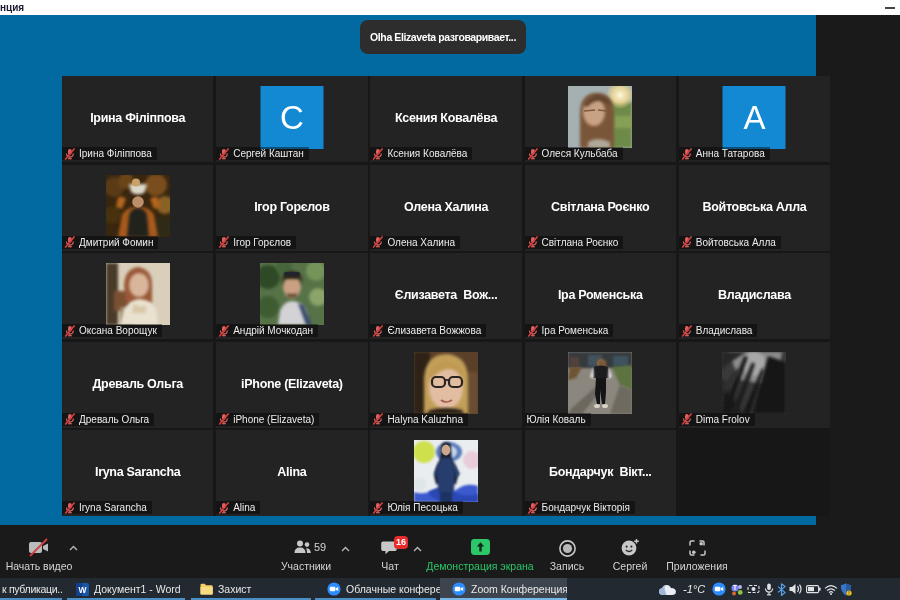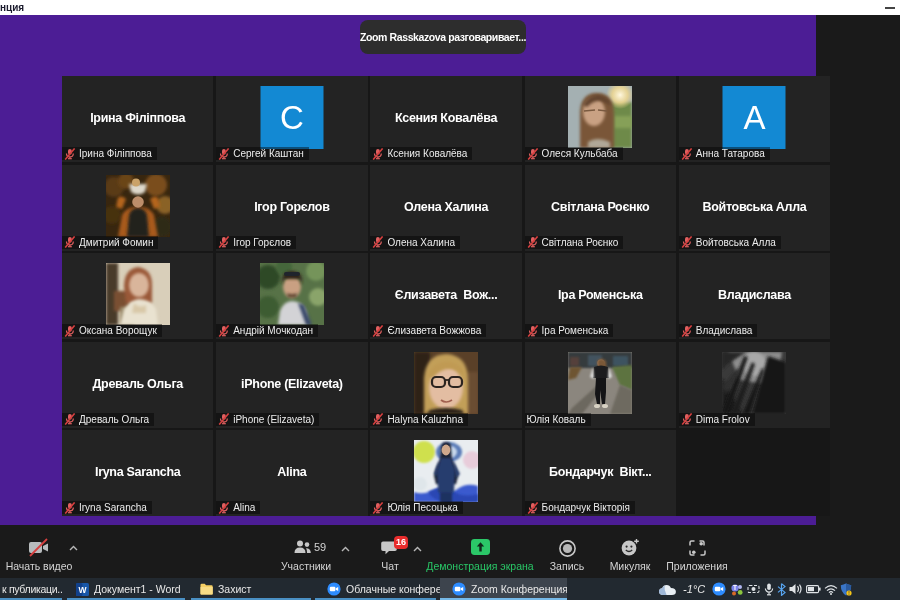--- a/index.html
+++ b/index.html
@@ -1,18 +1,18 @@
 <!DOCTYPE html>
 <html><head>
 <meta charset="utf-8">
 <style>
 * { margin:0; padding:0; box-sizing:border-box; }
 html,body { width:900px; height:600px; overflow:hidden; background:#1a1a1a;
   font-family:"Liberation Sans", sans-serif; }
-#stage { position:relative; width:816px; height:600px; background:#4c1d95;padding-left:22px; }
+#stage { position:relative; width:816px; height:600px; background:#0369a1;padding-left:22px; }
 #titlebar { position:absolute; left:0; top:0; width:900px; height:15px; background:#ffffff; }
 #titlebar .t { position:absolute; left:0px; top:2px; font-size:10px; font-weight:bold; color:#1c1c2e; }
 #titlebar .minim { position:absolute; right:5px; top:7px; width:10px; height:1.5px; background:#444; }
 #tooltip { position:absolute; left:360px; top:20px; width:166px; height:34px; white-space:nowrap;
   background:#2d2d2d; border-radius:8px; color:#fff; font-size:10.5px; font-weight:bold; letter-spacing:-0.4px;
   display:flex; align-items:center; justify-content:center; }
 #grid { position:absolute; left:62px; top:76px; width:768.2px; height:440px; background:#171717;
   display:grid; grid-template-columns:repeat(5,151.4px); grid-auto-rows:86px;
   column-gap:2.8px; row-gap:2.5px; }
 .tile { position:relative; background:#232323; overflow:hidden; }
@@ -36,21 +36,21 @@
 .task { position:absolute; top:0; height:22px; display:flex; align-items:center; white-space:nowrap; overflow:hidden; }
 .uline { position:absolute; bottom:0; height:2px; background:#4a90c4; }
 </style>
 </head>
 <body>
 <div id="stage">
   <div id="titlebar">
       <span class="t">нция</span>
       <span class="minim"></span>
     </div>
-  <div id="tooltip">Zoom Rasskazova разговаривает...</div>
+  <div id="tooltip">Olha Elizaveta разговаривает...</div>
   <div id="grid">
 <div class="tile">
         <div class="cname">Ірина Філіппова</div>
         <div class="lbl">
           <svg width="12" height="12" viewBox="0 0 12 12">
             <g stroke="#e06060" fill="#e06060">
               <rect x="4" y="1" width="3.8" height="5.6" rx="1.9" stroke="none"></rect>
               <path d="M2.5 5.4 a3.4 3.5 0 0 0 6.8 0" fill="none" stroke-width="1.2"></path>
               <line x1="5.9" y1="8.9" x2="5.9" y2="10.3" stroke-width="1.2"></line>
               <line x1="4" y1="10.7" x2="7.8" y2="10.7" stroke-width="1.2"></line>
@@ -594,21 +594,21 @@
         <div class="lab">Запись</div>
       </div>
 <div class="tb" style="left:599px; top:13px; width:62px;">
         <div style="height:19px;"><svg width="20" height="19" viewBox="0 0 20 19">
             <circle cx="9" cy="10" r="7.4" fill="#c8c8c8"></circle>
             <circle cx="6.6" cy="8.6" r="1.1" fill="#2a2a2a"></circle>
             <circle cx="11.4" cy="8.6" r="1.1" fill="#2a2a2a"></circle>
             <path d="M5.8 12 q3.2 3 6.4 0" stroke="#2a2a2a" stroke-width="1.3" fill="none"></path>
             <path d="M16.5 1 v4.6 M14.2 3.3 h4.6" stroke="#c8c8c8" stroke-width="1.4"></path>
           </svg></div>
-        <div class="lab">Микуляк</div>
+        <div class="lab">Сергей</div>
       </div>
 <div class="tb" style="left:662px; top:14px; width:70px;">
         <div style="height:18px;"><svg width="19" height="18" viewBox="0 0 19 18">
             <g stroke="#c8c8c8" stroke-width="1.5" fill="none">
               <path d="M6.5 2 h-3 q-1.5 0 -1.5 1.5 v3"></path>
               <path d="M12.5 16 h3 q1.5 0 1.5 -1.5 v-3"></path>
               <path d="M2 11.5 v3 q0 1.5 1.5 1.5 h3"></path>
               <path d="M16 6.5 v-3 q0 -1.5 -1.5 -1.5 h-3"></path>
             </g>
             <circle cx="13.2" cy="4.8" r="1.8" fill="#c8c8c8"></circle>

